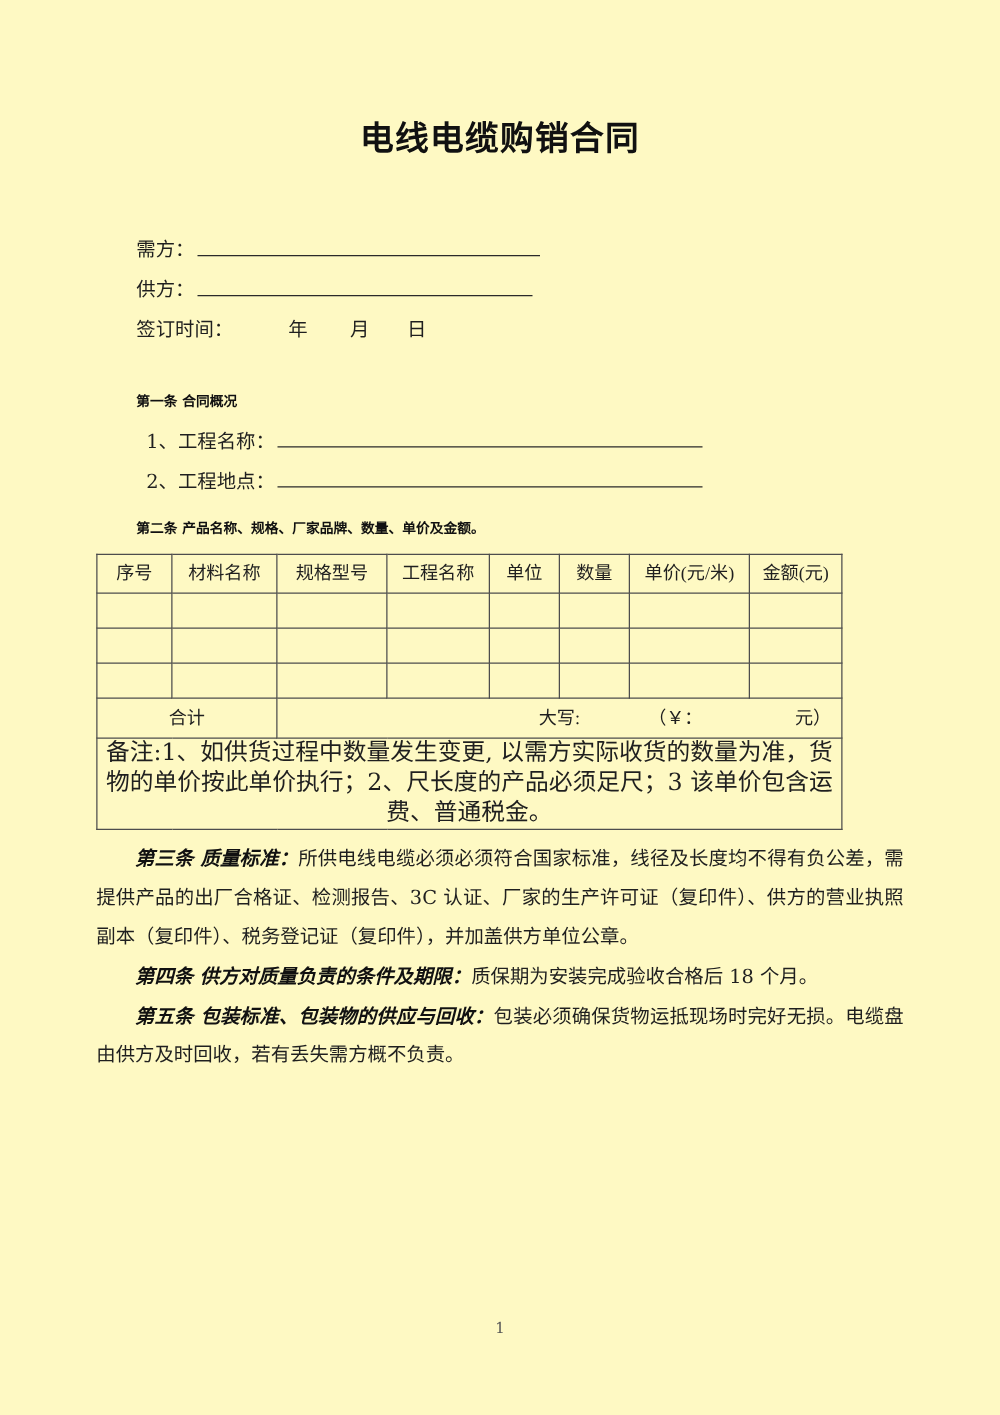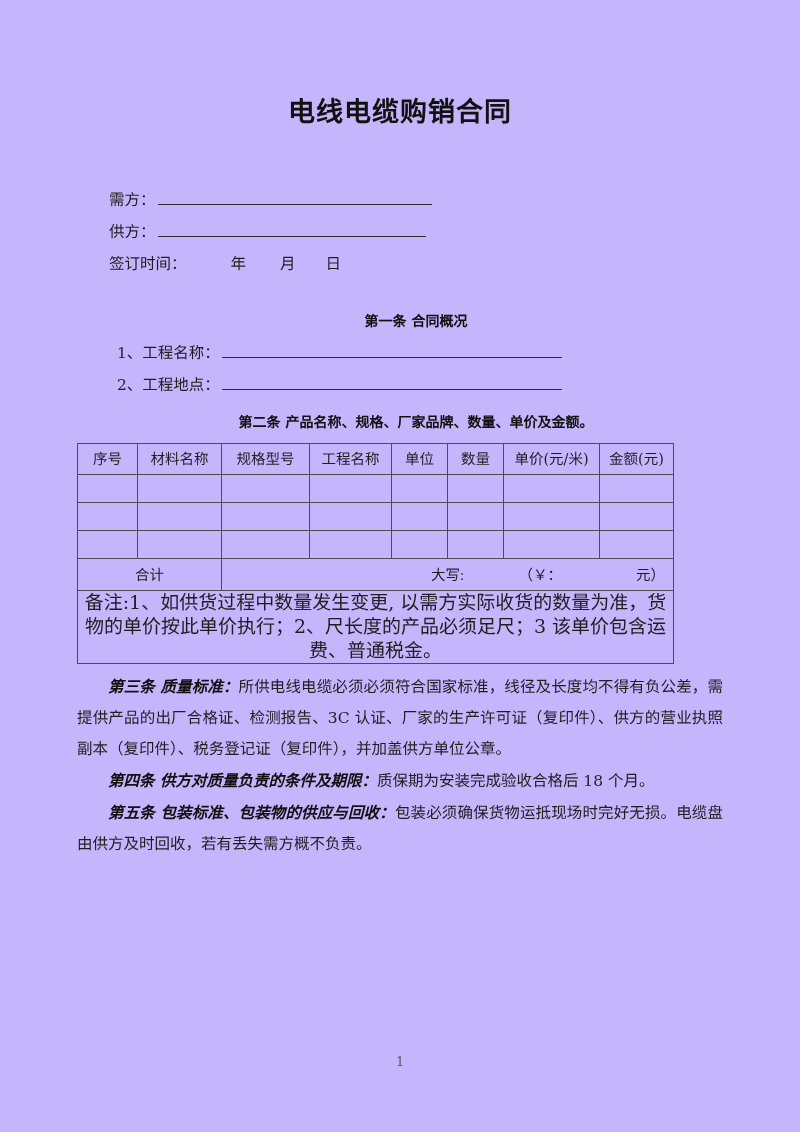--- a/index.html
+++ b/index.html
@@ -10,21 +10,21 @@
   }
   body {
     font-family: "DejaVu Serif", "Liberation Serif", serif;
     color: #1a1a1a;
   }
   .page {
     position: relative;
     width: 800px;
     height: 1132px;
     margin: 0 auto;
-    background: #c4b5fd;
+    background: #fef9c3;
     overflow: hidden;
     box-sizing: border-box;
   }
   .content {
     position: absolute;
     left: 77px;
     top: 0;
     width: 646px;
   }
 
@@ -83,27 +83,26 @@
   .inline-rule {
     display: inline-block;
     width: 187px;
     height: 15px;
     border-bottom: 1.3px solid #2a2a2a;
     vertical-align: baseline;
   }
 
   
   .section-head {
-    font-size: 14px;
+    font-size: 11px;
     font-weight: bold;
     line-height: 31px;
     margin: 0;
     padding-left: 32px;
     color: #111111;
-    text-align: center;
   }
   .gap-before-a1 { margin-top: 26px; }
 
   .numbered-line {
     font-size: 15.5px;
     line-height: 32px;
     padding-left: 40px;
     white-space: nowrap;
     color: #1f1f1f;
   }
@@ -123,20 +122,21 @@
   table.goods td, table.goods th {
     border: 1px solid #4d4d4d;
     padding: 0 4px;
     text-align: center;
     vertical-align: middle;
     font-weight: normal;
     line-height: 1.25;
   }
   table.goods thead td {
     height: 30px;
+    font-family: Liberation Serif, serif;
   }
   table.goods tbody td.blank-cell {
     height: 27px;
   }
   td.total-label {
     height: 31px;
   }
   td.total-value {
     text-align: left;
     padding-left: 8px;

